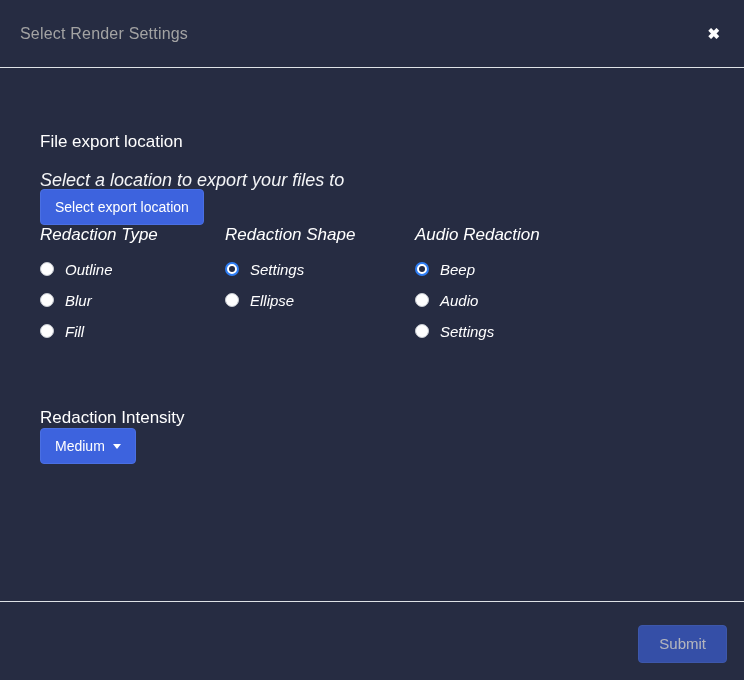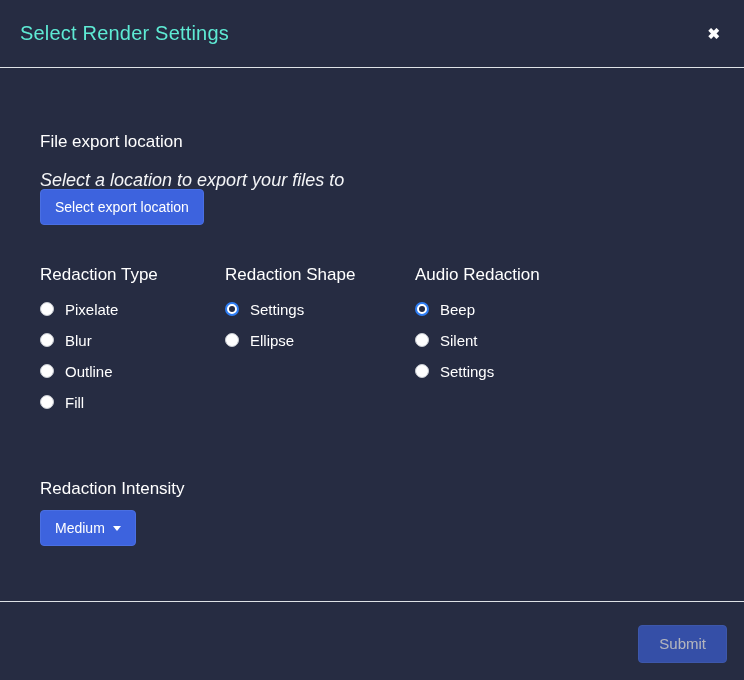--- a/index.html
+++ b/index.html
@@ -19,23 +19,23 @@
   
   .modal-header {
     height: 68px;
     flex: 0 0 68px;
     display: flex;
     align-items: center;
     padding: 0 20px;
     border-bottom: 1px solid #dee2e6;
   }
   .modal-title {
-    font-size: 20px;
+    font-size: 16px;
     font-weight: 400;
-    color: #5eead4;
+    color: #a3a3a3;
     letter-spacing: 0.2px;
   }
   .close-btn {
     margin-left: auto;
     background: none;
     border: none;
     color: #ffffff;
     font-size: 15px;
     font-weight: 700;
     cursor: pointer;
@@ -73,22 +73,22 @@
     background: #3d63de;
     border: 1px solid #4a6fe2;
     border-radius: 4px;
     padding: 7px 14px;
     cursor: pointer;
   }
   .export-btn { }
 
   
   .radio-columns {
-    margin-top: 40px;
-    display: flex;
+    display: flex;
+    font-style: italic;
   }
   .radio-col-1 { width: 185px; }
   .radio-col-2 { width: 190px; }
   .radio-col-3 { width: auto; }
   .radio-list { margin-top: 14px; }
   .radio-row {
     display: flex;
     align-items: center;
     height: 20px;
     margin-bottom: 11px;
@@ -114,21 +114,21 @@
     background: #262c42;
   }
   .radio-label {
     margin-left: 11px;
     font-size: 15px;
     color: #ffffff;
   }
 
   
   .intensity-heading { margin-top: 56px; }
-  .dropdown-btn { margin-top: 11px; }
+  .dropdown-btn { }
   .caret {
     display: inline-block;
     margin-left: 8px;
     width: 0;
     height: 0;
     border-left: 4px solid transparent;
     border-right: 4px solid transparent;
     border-top: 5px solid #ffffff;
   }
 
@@ -162,29 +162,25 @@
     <h2 class="section-heading file-export-heading">File export location</h2>
     <p class="file-export-desc">Select a location to export your files to</p>
     <button class="btn export-btn">Select export location</button>
 
     <div class="radio-columns">
       <div class="radio-col-1">
         <h2 class="section-heading">Redaction Type</h2>
         <div class="radio-list">
             <div class="radio-row">
               <span class="radio"></span>
-              <span class="radio-label">Pixelate</span>
+              <span class="radio-label">Outline</span>
             </div>
             <div class="radio-row">
               <span class="radio"></span>
               <span class="radio-label">Blur</span>
-            </div>
-            <div class="radio-row">
-              <span class="radio"></span>
-              <span class="radio-label">Outline</span>
             </div>
             <div class="radio-row">
               <span class="radio"></span>
               <span class="radio-label">Fill</span>
             </div>
           </div>
       </div>
       <div class="radio-col-2">
         <h2 class="section-heading">Redaction Shape</h2>
         <div class="radio-list">
@@ -200,21 +196,21 @@
       </div>
       <div class="radio-col-3">
         <h2 class="section-heading">Audio Redaction</h2>
         <div class="radio-list">
             <div class="radio-row">
               <span class="radio checked"></span>
               <span class="radio-label">Beep</span>
             </div>
             <div class="radio-row">
               <span class="radio"></span>
-              <span class="radio-label">Silent</span>
+              <span class="radio-label">Audio</span>
             </div>
             <div class="radio-row">
               <span class="radio"></span>
               <span class="radio-label">Settings</span>
             </div>
           </div>
       </div>
     </div>
 
     <h2 class="section-heading intensity-heading">Redaction Intensity</h2>

